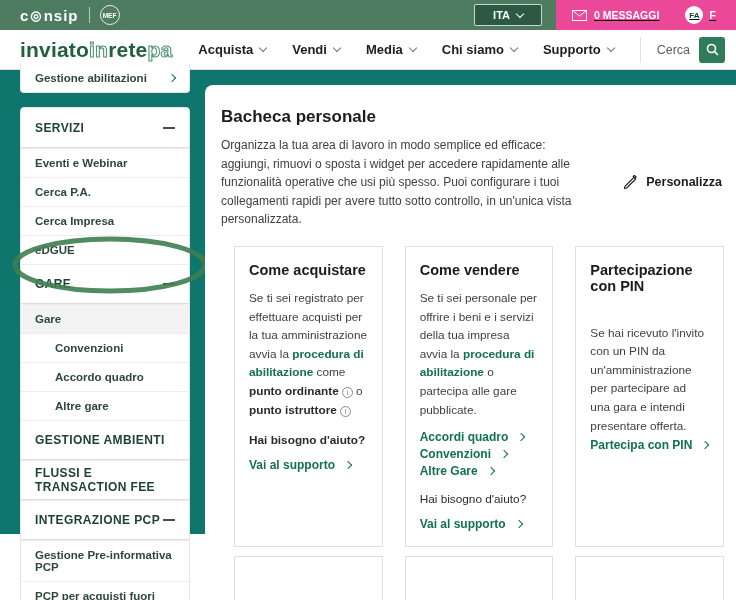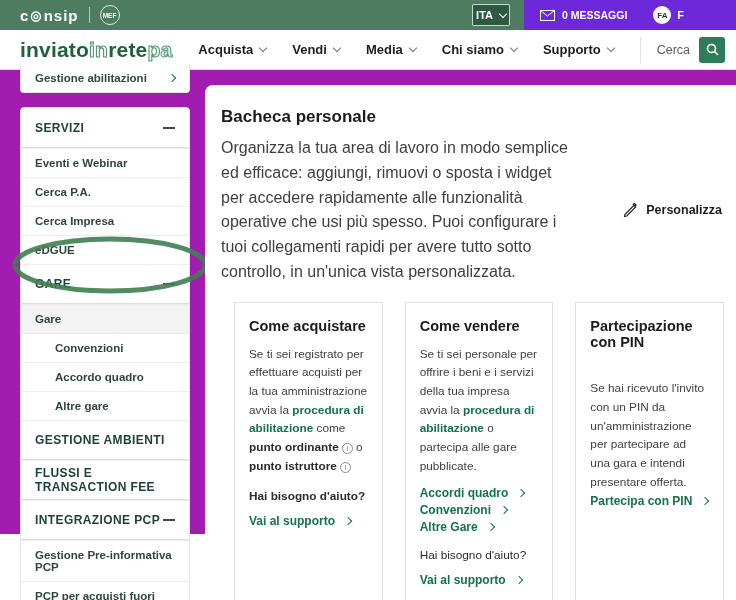--- a/index.html
+++ b/index.html
@@ -8,22 +8,22 @@
 
   
   .topbar { height:30px; background:#4d7c60; display:flex; align-items:center; padding-left:20px; }
   .consip-logo { color:#fff; font-weight:bold; font-size:15px; letter-spacing:1px; display:flex; align-items:center; }
   .consip-logo .ring { font-size:13px; margin:0 1px; }
   .tb-divider { width:1px; height:16px; background:rgba(255,255,255,.6); margin:0 10px; }
   .mef-badge { width:20px; height:20px; border:1px solid rgba(255,255,255,.85); border-radius:50%;
     color:#fff; font-size:6.5px; font-weight:bold; display:flex; align-items:center; justify-content:center; }
   .tb-right { margin-left:auto; display:flex; align-items:center; height:100%; }
   .lang-box { height:22px; background:#2d5943; border:1px solid rgba(255,255,255,.75); border-radius:2px;
-    color:#fff; font-size:11px; font-weight:bold; display:flex; align-items:center; padding:0 3px; margin-right:14px; cursor:pointer; }
-  .dark-sec { height:100%; background:#6d28d9; display:flex; align-items:center; padding:0 0 0 16px; width:212px; }
+    color:#fff; font-size:11px; font-weight:bold; display:flex; align-items:center; padding:0 18px; margin-right:14px; cursor:pointer; }
+  .dark-sec { height:100%; background:#ec4899; display:flex; align-items:center; padding:0 0 0 16px; width:180px;text-decoration:underline; }
   .msg { display:flex; align-items:center; color:#fff; font-size:10.5px; font-weight:bold; cursor:pointer; }
   .msg svg { margin-right:7px; }
   .avatar { width:18px; height:18px; background:#fff; border-radius:50%; color:#1c3a28; font-size:8px; font-weight:bold;
     display:flex; align-items:center; justify-content:center; margin-left:26px; }
   .profile-partial { color:#fff; font-size:11px; font-weight:bold; margin-left:6px; }
 
   
   .header { height:40px; background:#fff; display:flex; align-items:center; padding:0 0 0 20px;
     border-bottom:1px solid #ddd; position:relative; }
   .site-logo { font-size:21px; font-weight:bold; letter-spacing:.2px; cursor:pointer; }
@@ -34,21 +34,21 @@
     margin-right:26px; cursor:pointer; }
   .caret { display:inline-block; width:6px; height:6px; border-right:1.5px solid #757575;
     border-bottom:1.5px solid #757575; transform:rotate(45deg); margin-left:7px; margin-top:-3px; }
   .caret.white { border-color:#fff; margin-left:7px; margin-top:-2px; }
   .hdr-divider { width:1px; align-self:stretch; background:#e2e2e2; margin-right:16px; }
   .search-label { font-size:12.5px; color:#5d5d5d; margin-right:9px; }
   .search-btn { width:26px; height:26px; background:#2e7c59; border:none; border-radius:3px;
     display:flex; align-items:center; justify-content:center; margin-right:11px; cursor:pointer; }
 
   
-  .content { position:relative; height:464px; background:#a21caf; }
+  .content { position:relative; height:464px; background:#0f766e; }
 
   .sidebar { position:absolute; left:20px; top:0; width:170px; }
   .side-card { background:#fff; border:1px solid #e6e6e6; border-radius:4px; margin-bottom:14px;
     box-shadow:0 1px 2px rgba(0,0,0,.04); overflow:hidden; }
   .side-card.first { border-top:none; border-radius:0 0 4px 4px; }
   .row { display:flex; align-items:center; justify-content:space-between; padding:8px 14px; cursor:pointer; }
   .row + .row, .row.sep { border-top:1px solid #ededed; }
   .side-link { font-size:11.5px; font-weight:bold; color:#2e473d; }
   .side-header { font-size:12px; font-weight:bold; color:#1d4433; letter-spacing:.4px; }
   .row.header { padding:10px 14px; }
@@ -57,21 +57,21 @@
   .minus { width:12px; height:2px; background:#4a4a4a; flex:none; }
   .chev-r { display:inline-block; width:6px; height:6px; border-right:1.7px solid #13724b;
     border-top:1.7px solid #13724b; transform:rotate(45deg); margin-left:10px; flex:none; }
   .edgue-circle { position:absolute; left:-12px; top:163px; pointer-events:none; }
 
   
   .main-panel { position:absolute; left:205px; top:15px; right:0; bottom:-15px; background:#fff;
     border-radius:8px 0 0 0; padding:22px 12px 0 16px; }
   .page-title { font-size:17px; font-weight:bold; color:#1c1c1c; margin-bottom:9px; }
   .intro-row { display:flex; align-items:center; }
-  .intro-text { font-size:16px; color:#3f3f3f; line-height:1.55; width:358px; }
+  .intro-text { font-size:12px; color:#3f3f3f; line-height:1.55; width:358px; }
   .personalize { display:flex; align-items:center; margin-left:auto; margin-right:2px; cursor:pointer; }
   .personalize span { font-size:12.5px; font-weight:bold; color:#1d1d1b; margin-left:8px; }
 
   .cards-grid { display:grid; grid-template-columns:1fr 1fr 1fr; gap:9px; margin-top:17px; }
   .card { background:#fff; border:1px solid #e0e0e0; padding:15px 14px; min-height:226px;margin-left:13px; }
   .card-title { font-size:14.5px; font-weight:bold; color:#1c1c1c; margin-bottom:11px; }
   .card-body { font-size:11.8px; color:#3f3f3f; line-height:1.58; }
   .card-body .g, .g { color:#13724b; font-weight:bold; }
   .card-body .b { font-weight:bold; color:#2b2b2b; }
   .card-link { font-size:12px; font-weight:bold; color:#13724b; margin-top:11px; display:flex; align-items:center; cursor:pointer; }

